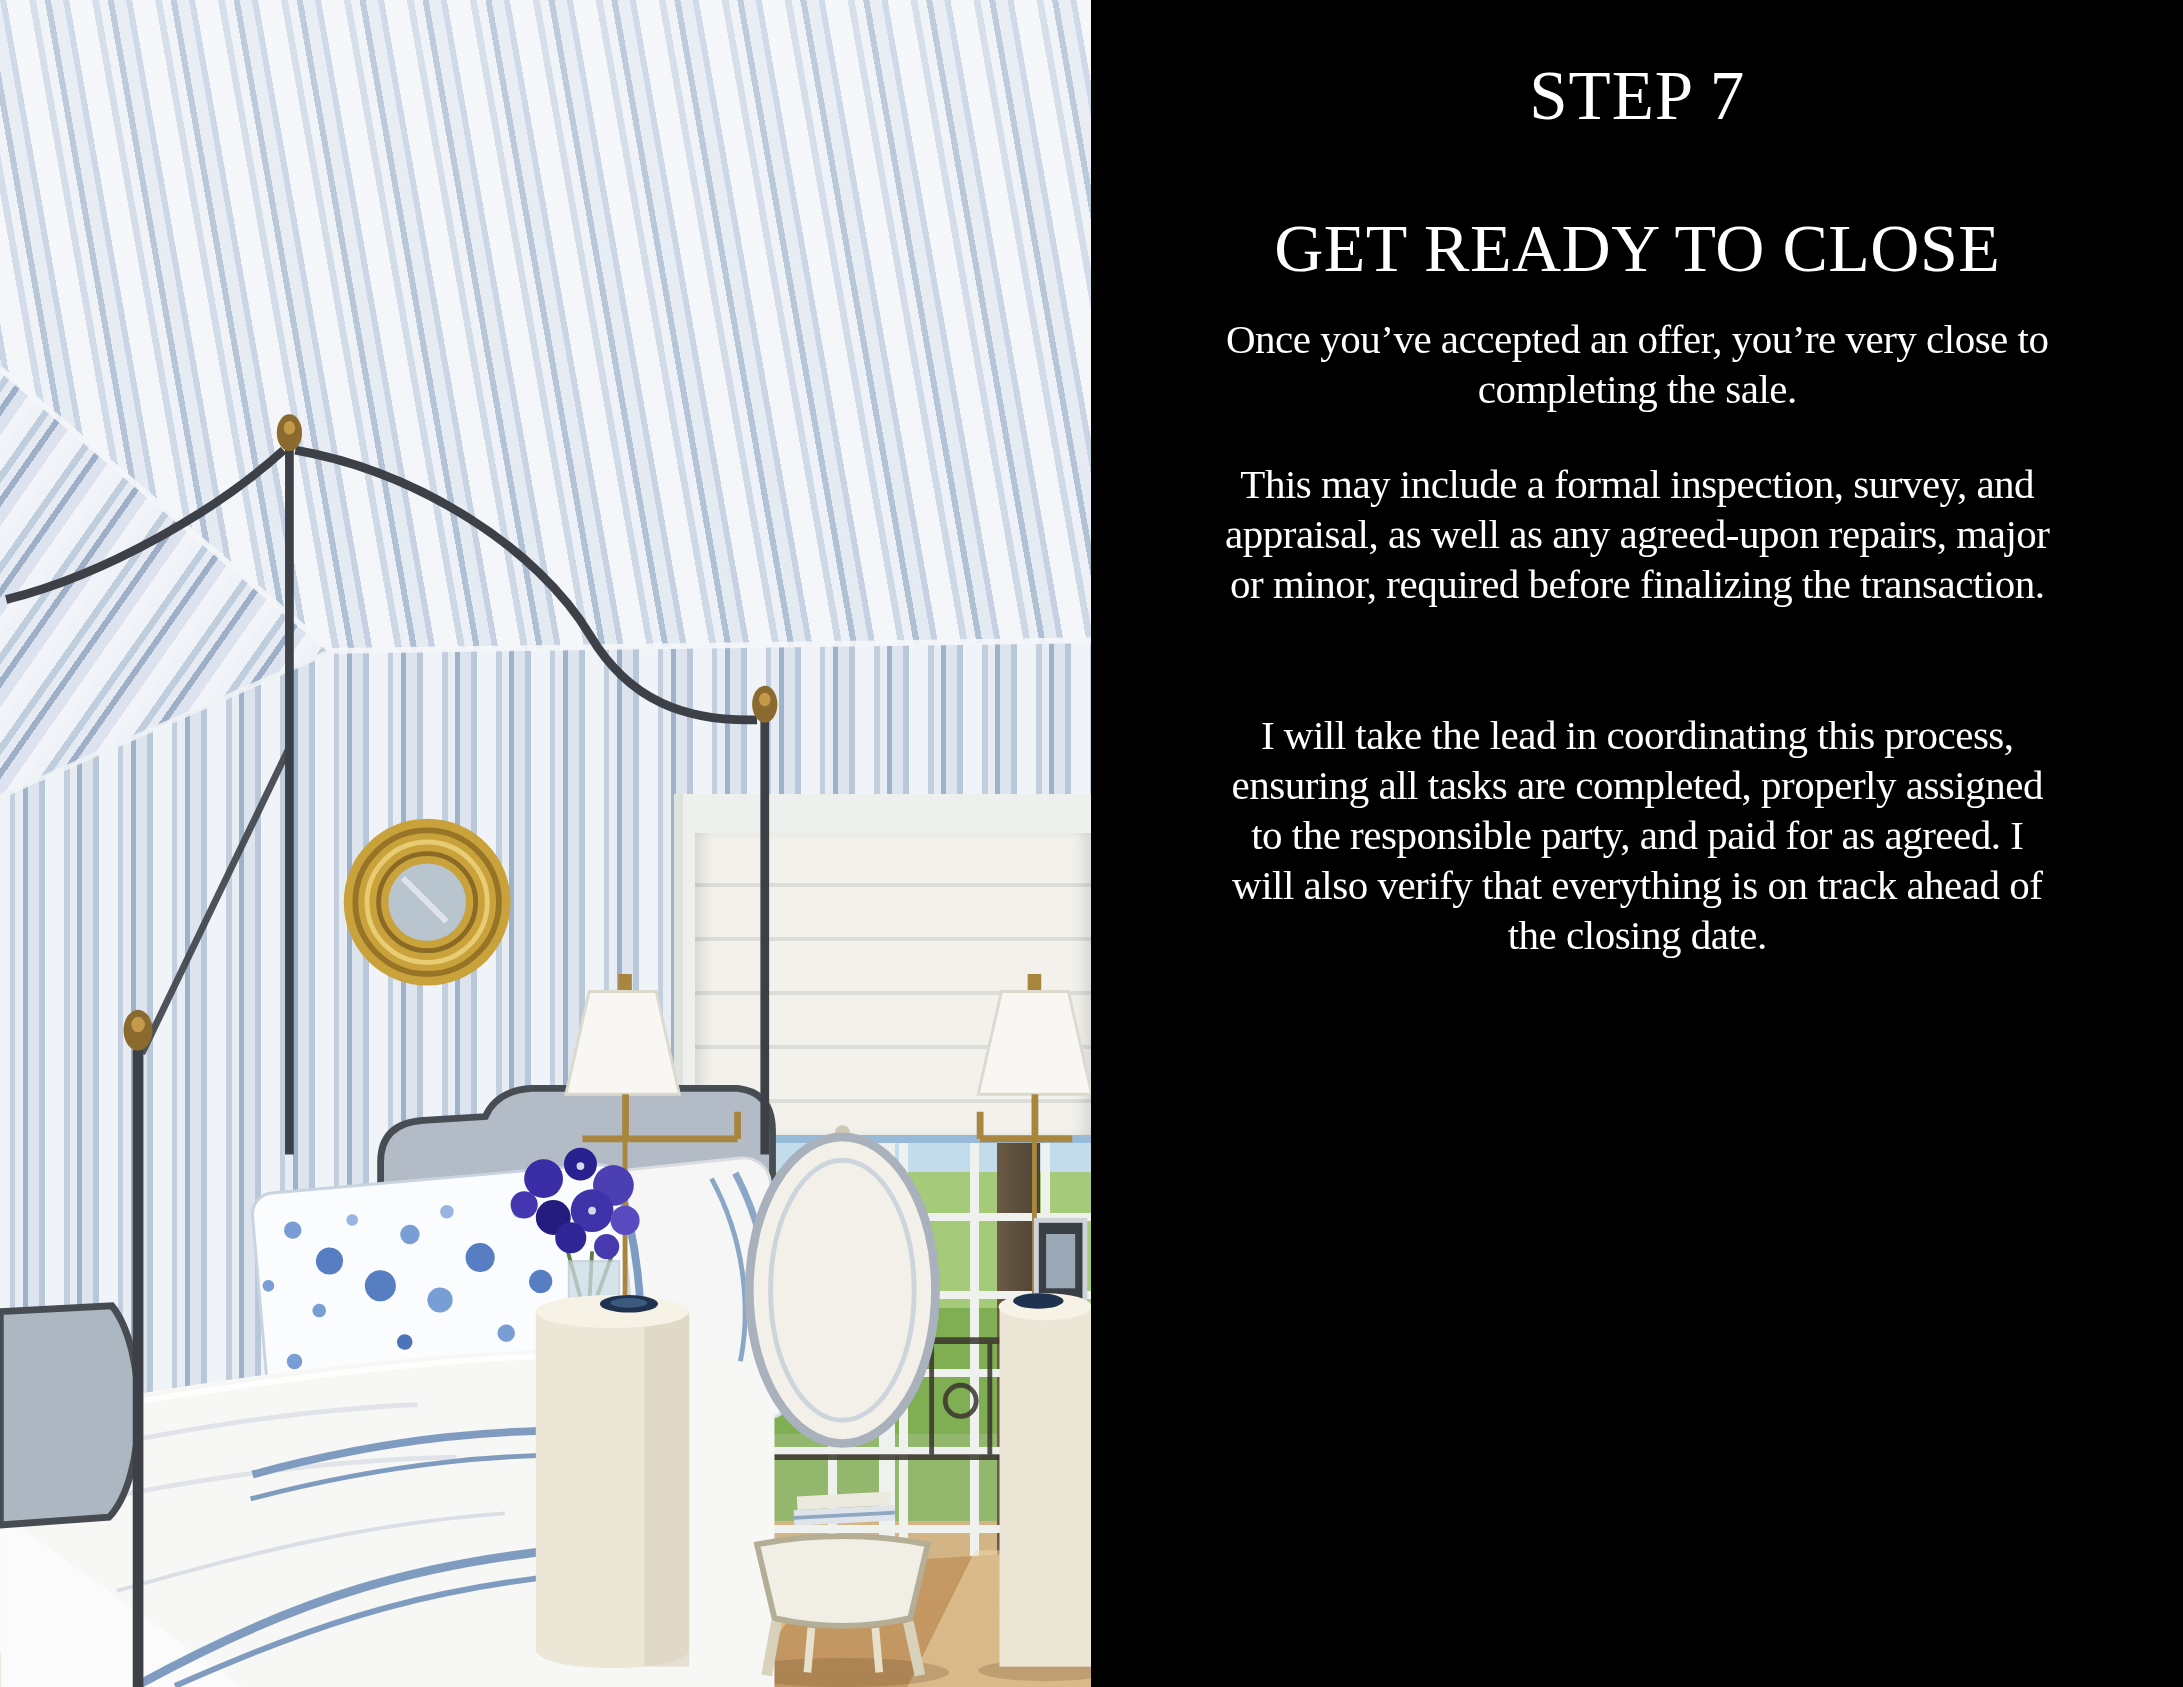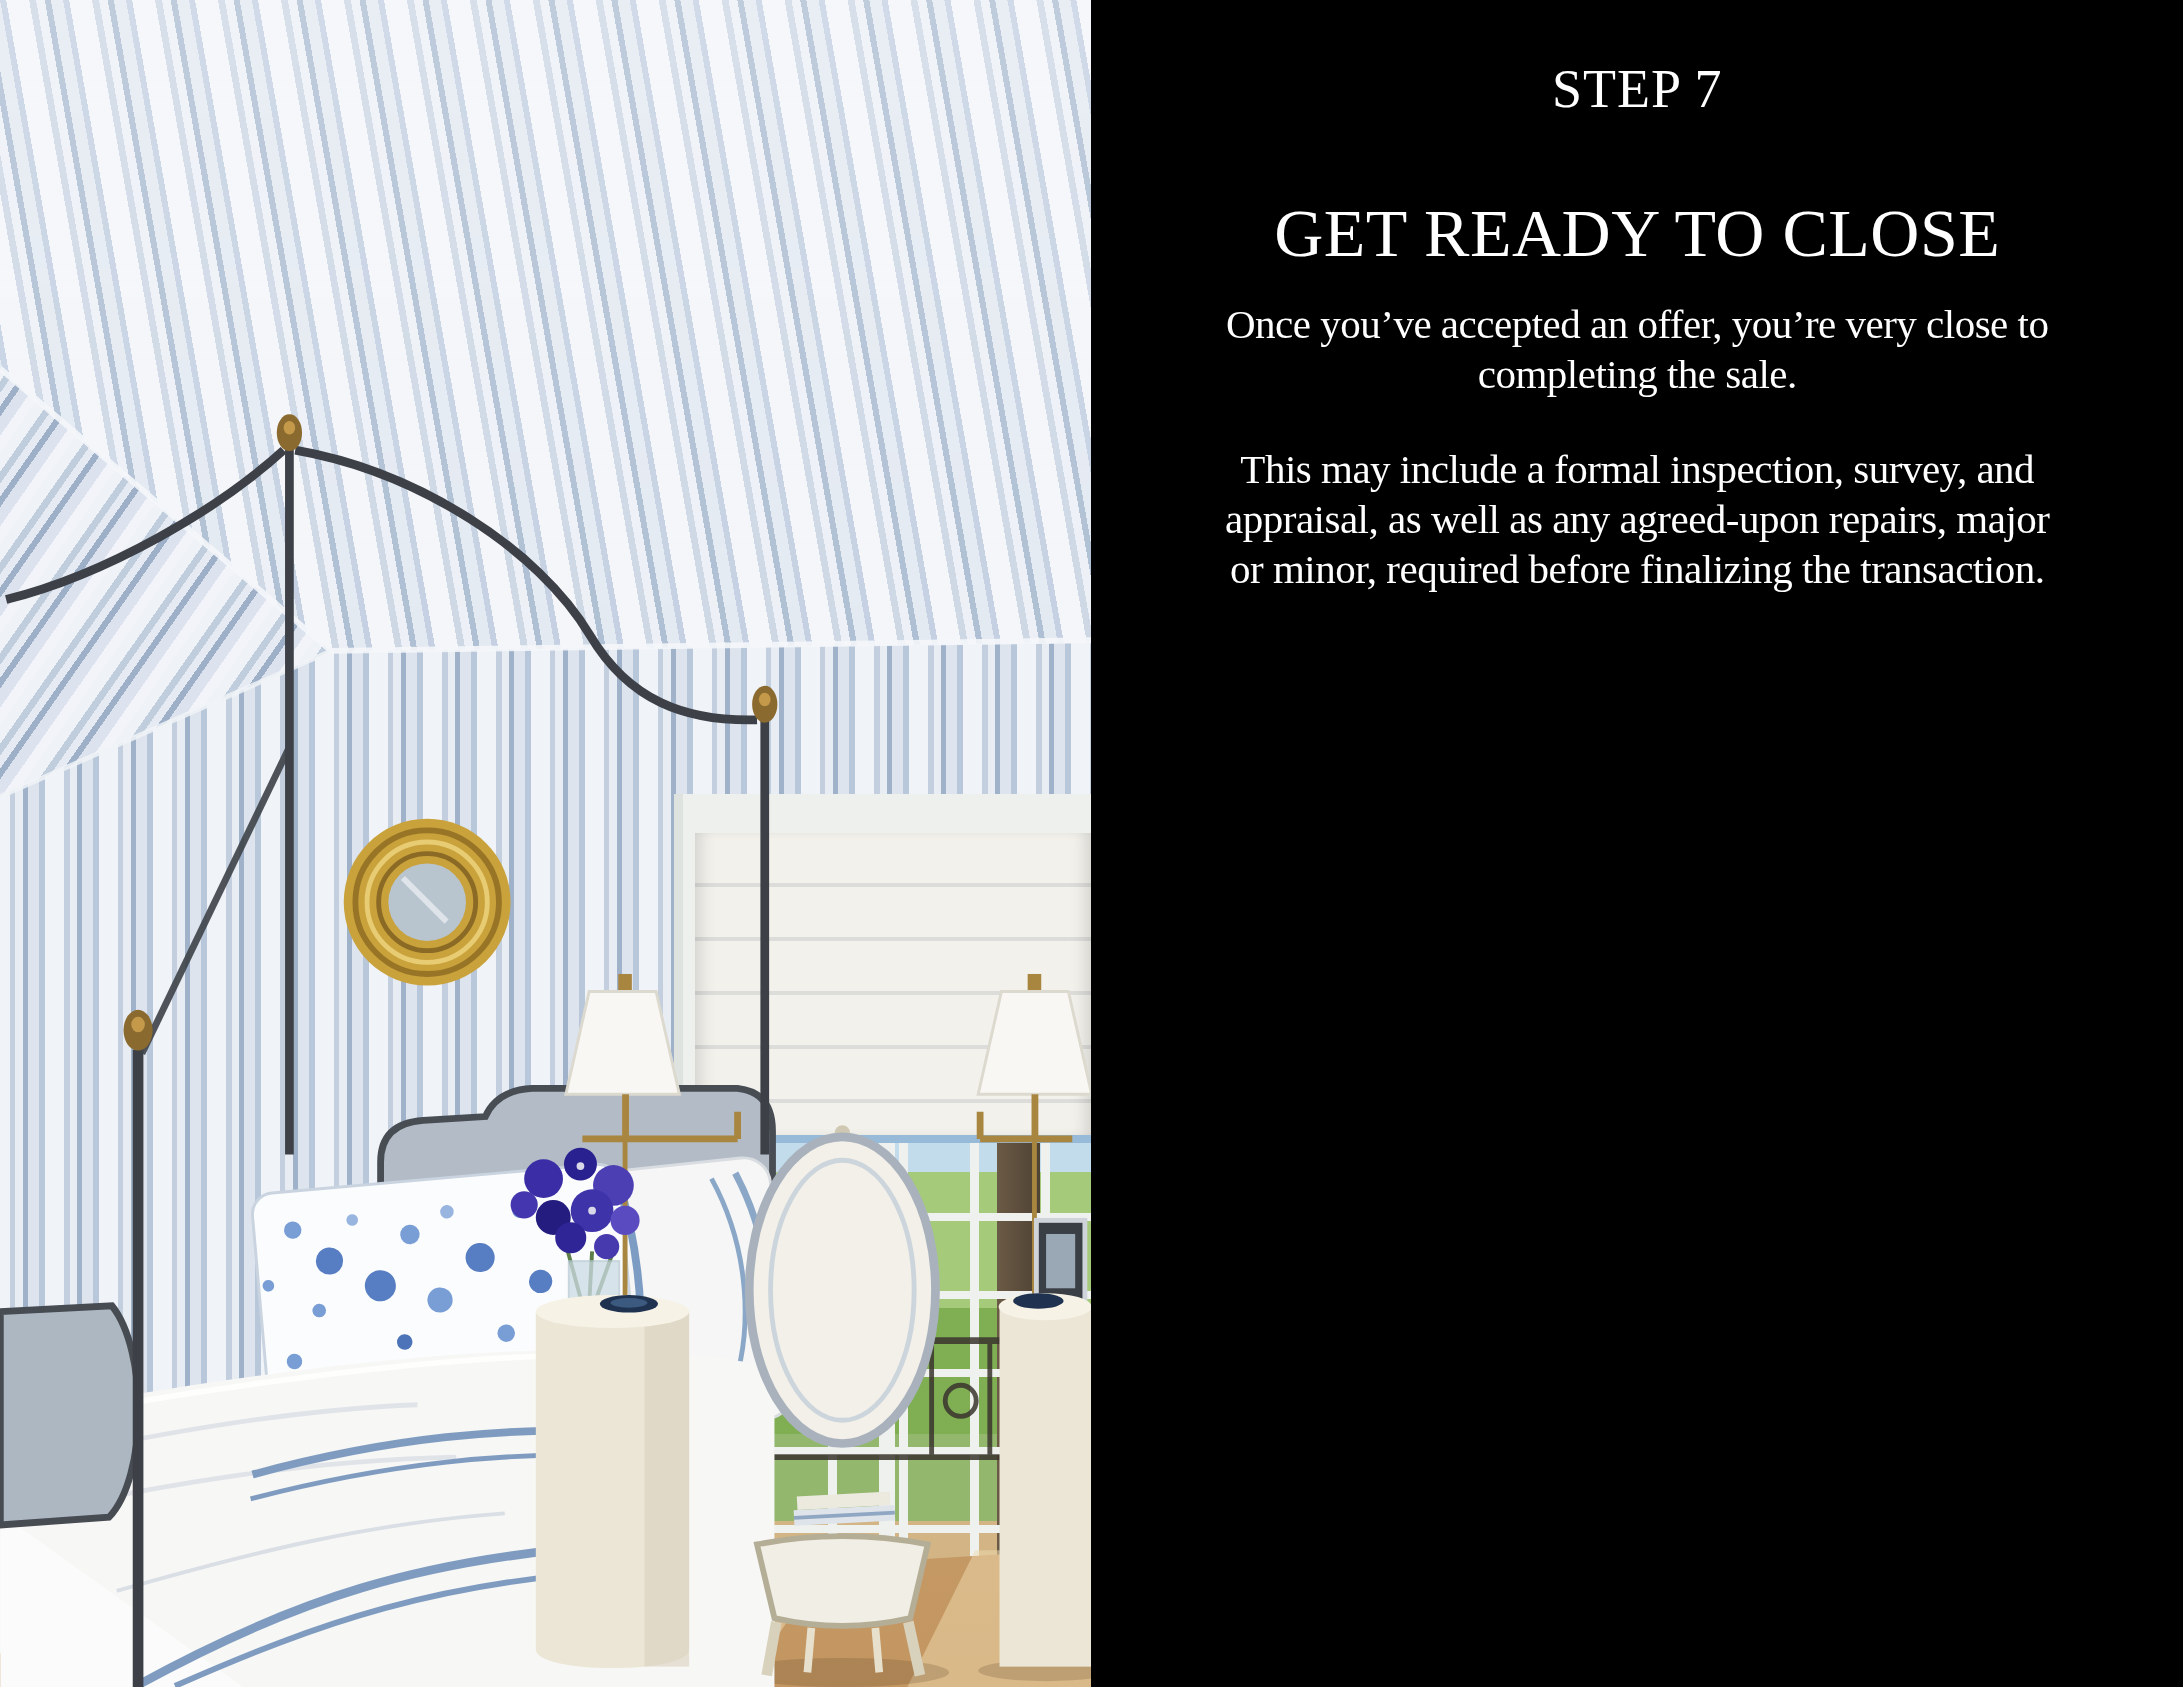--- a/index.html
+++ b/index.html
@@ -41,21 +41,21 @@
       repeating-linear-gradient(90deg,rgba(0,0,0,0) 0 62px,#eef1ee 62px 71px),
       repeating-linear-gradient(180deg,rgba(0,0,0,0) 0 70px,#eef1ee 70px 78px);}
 
   .floor{position:absolute;inset:0;background:linear-gradient(180deg,#c49a68,#cfa876 45%,#c39661);
     clip-path:polygon(0 98%,30% 96.8%,55% 94.3%,80% 92.6%,100% 91.8%,100% 100%,0 100%);}
 
   .overlay-svg{position:absolute;inset:0;}
 
   
   .text-pane{width:1092px;height:1687px;background:#000;color:#fff;text-align:center;box-sizing:border-box;padding:0 39px;}
-  .step-label{font-size:54px;line-height:1;margin:62px 0 6px 0;font-weight:400;letter-spacing:1px;}
+  .step-label{font-size:69px;line-height:1;margin:62px 0 6px 0;font-weight:400;letter-spacing:1px;}
   .panel-title{font-size:68px;line-height:1;margin:83px 0 0 0;font-weight:400;letter-spacing:0.5px;}
   .body-copy{margin-top:32px;}
   .body-copy p{font-size:41px;line-height:1.22;letter-spacing:-0.5px;margin:0 0 45px 0;white-space:pre-line;}
   .body-copy p.gap-before{margin-top:101px;}
 </style>
 </head>
 <body>
 
 <div class="page">
 
@@ -255,17 +255,22 @@
 
   <div class="text-pane">
     <h1 class="step-label">STEP 7</h1>
     <h2 class="panel-title">GET READY TO CLOSE</h2>
     <div class="body-copy">
       <p>Once you’ve accepted an offer, you’re very close to
 completing the sale.</p>
       <p>This may include a formal inspection, survey, and
 appraisal, as well as any agreed-upon repairs, major
 or minor, required before finalizing the transaction.</p>
+      <p class="gap-before">I will take the lead in coordinating this process,
+ensuring all tasks are completed, properly assigned
+to the responsible party, and paid for as agreed. I
+will also verify that everything is on track ahead of
+the closing date.</p>
     </div>
   </div>
 
 </div>
 
 
 </body></html>

